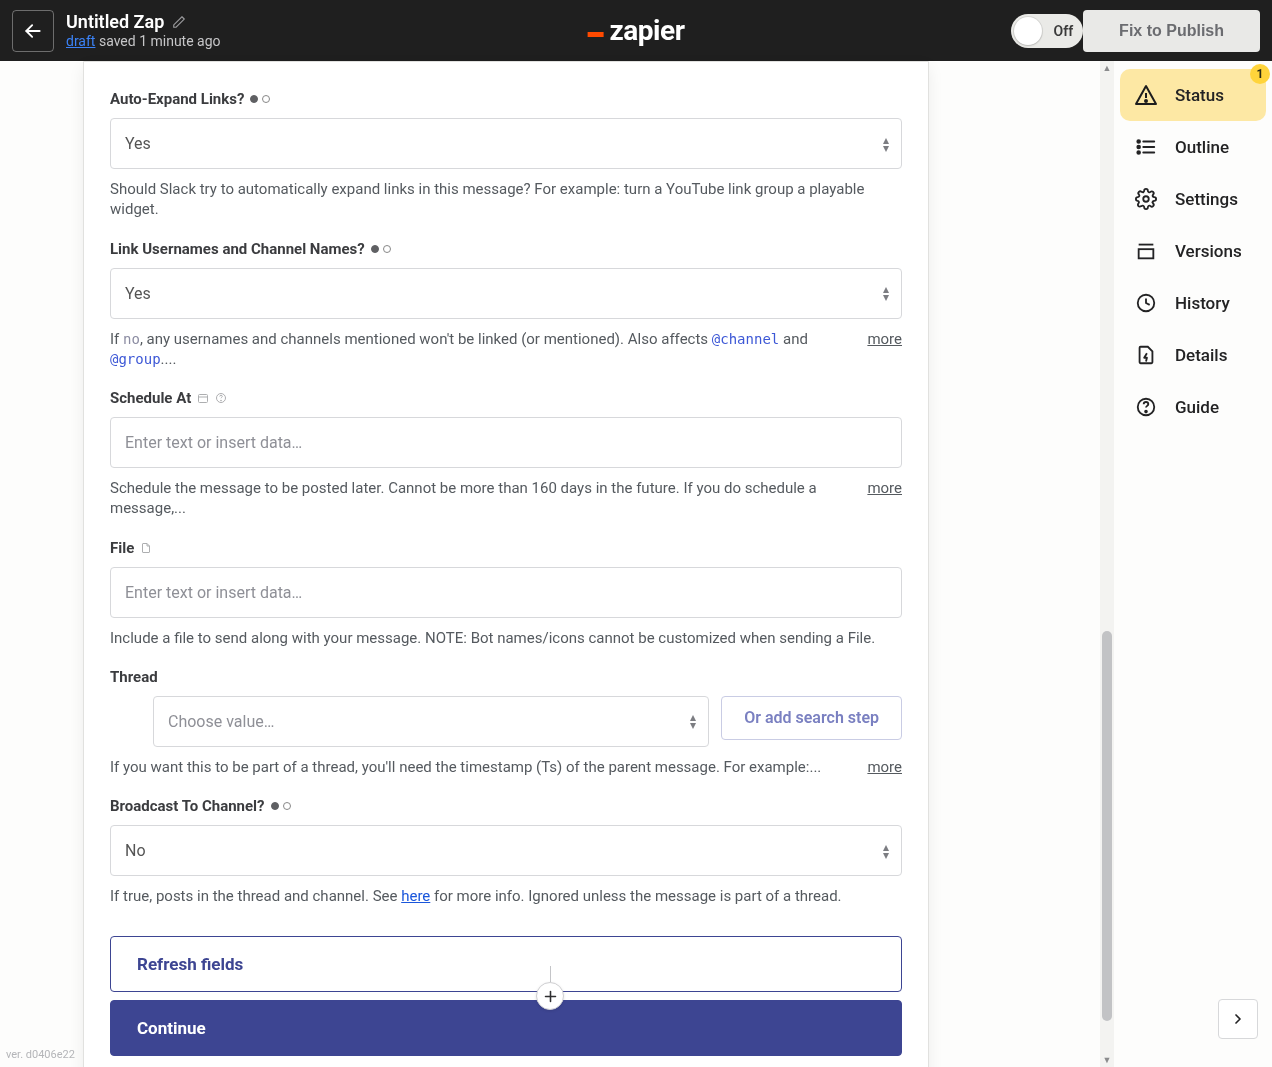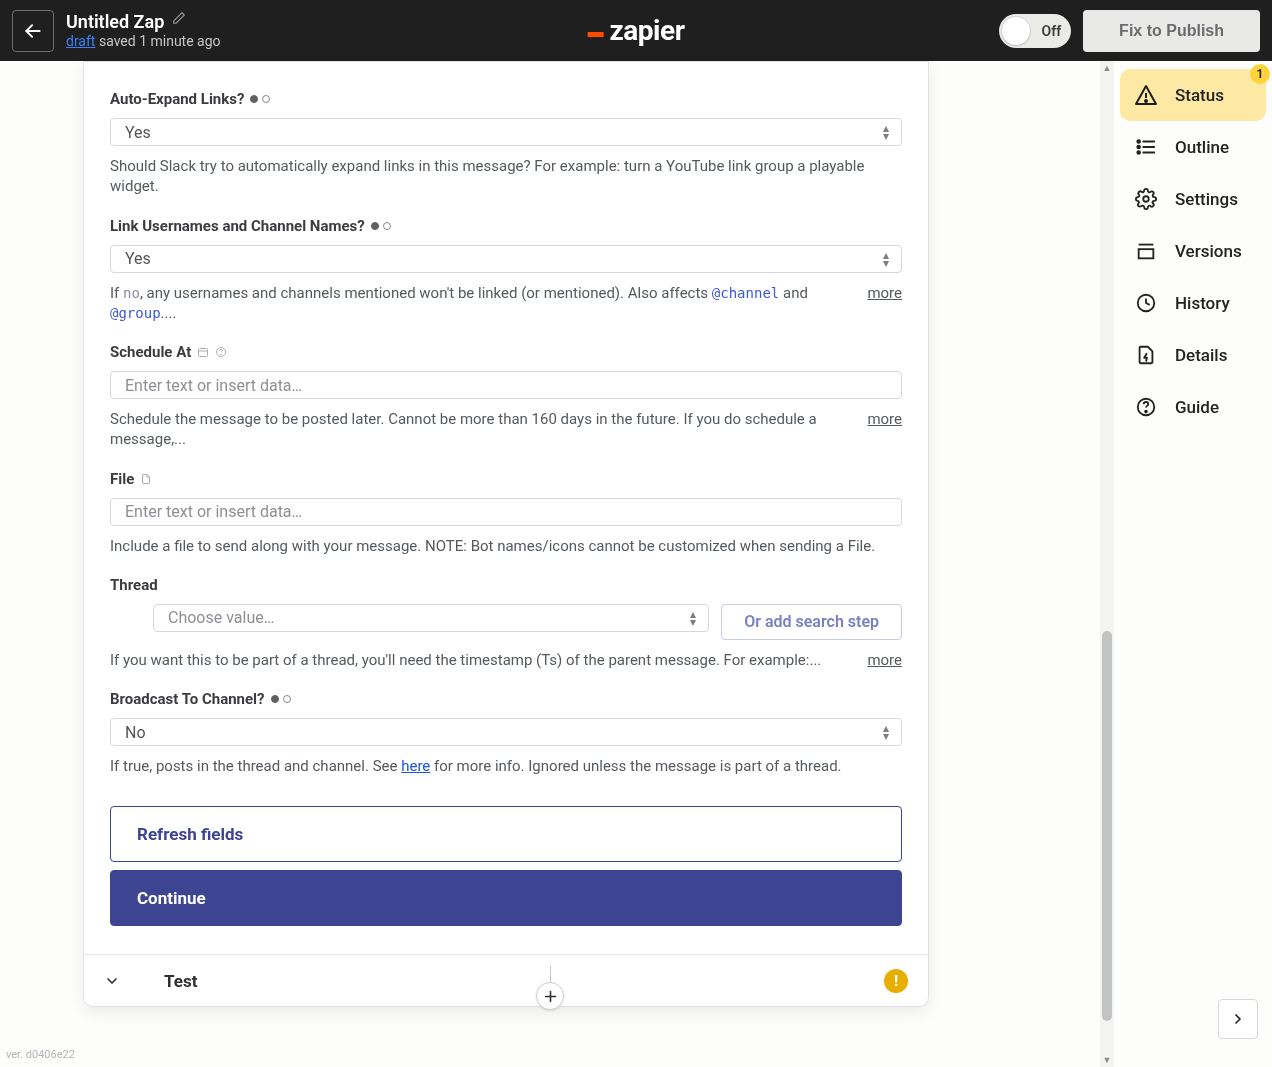--- a/index.html
+++ b/index.html
@@ -15,27 +15,27 @@
     --alert:#e8af02;
   }
   html,body{margin:0;padding:0;font-family:-apple-system,BlinkMacSystemFont,"Segoe UI",Roboto,Helvetica,Arial,sans-serif;background:var(--bg);color:var(--ink);}
   *{box-sizing:border-box;}
 
   
   .header{height:61px;background:#1f1f1f;color:#fff;display:flex;align-items:center;padding:0 12px;position:relative;}
   .back-btn{width:42px;height:42px;border:1px solid rgba(255,255,255,.35);border-radius:4px;display:flex;align-items:center;justify-content:center;cursor:pointer;}
   .back-btn svg{stroke:#fff;}
   .title-block{margin-left:12px;line-height:1.25;}
-  .title-row{display:flex;gap:8px;font-size:18px;font-weight:600;}
+  .title-row{display:flex;align-items:center;gap:8px;font-size:18px;font-weight:600;}
   .edit-icon{opacity:.7;}
   .subtitle{font-size:14px;color:#c6c6c8;}
   .subtitle .draft{color:#3b82f6;text-decoration:underline;}
   .logo{position:absolute;left:50%;transform:translateX(-50%);display:flex;align-items:center;gap:4px;font-size:28px;font-weight:700;letter-spacing:-0.5px;}
   .logo .bar{display:inline-block;width:16px;height:5px;background:var(--orange);margin-right:2px;transform:translateY(4px);}
-  .header-right{margin-left:auto;display:flex;align-items:center;gap:12px;}
+  .header-right{margin-left:auto;display:flex;align-items:center;}
   .toggle{width:72px;height:34px;border-radius:17px;background:#eaeae7;display:flex;align-items:center;padding:3px;position:relative;cursor:pointer;}
   .toggle .knob{width:28px;height:28px;border-radius:50%;background:#fff;box-shadow:0 0 0 1px rgba(0,0,0,.08),0 1px 2px rgba(0,0,0,.15);}
   .toggle .off{position:absolute;right:10px;font-size:14px;font-weight:600;color:#3a3a3a;}
   .publish-btn{height:42px;padding:0 36px;border-radius:4px;background:#e9e9e7;color:#6b6c70;font-size:16px;font-weight:600;border:none;cursor:not-allowed;}
 
   
   .workspace{position:absolute;top:61px;left:0;right:172px;bottom:0;}
   .scrolltrack{position:absolute;top:61px;right:158px;width:14px;bottom:0;background:#f3f3f1;}
   .scrollthumb{position:absolute;left:2px;right:2px;top:570px;height:390px;background:#c2c3c5;border-radius:5px;}
   .scrollarrow{position:absolute;left:0;right:0;height:14px;display:flex;align-items:center;justify-content:center;font-size:9px;color:#8a8b8d;}
@@ -46,33 +46,33 @@
   .card{position:absolute;left:83px;width:846px;top:0;background:var(--panel);border:1px solid #e1e1df;border-radius:0 0 10px 10px;box-shadow:0 6px 16px rgba(0,0,0,.07);}
   .card-body{padding:8px 26px 28px 26px;}
 
   .field{margin-top:18px;}
   .field:first-child{margin-top:18px;}
   .field-label{font-size:15px;font-weight:700;color:#3b3c3f;display:flex;align-items:center;gap:6px;margin-top:20px;}
   .field-label .pips{display:inline-flex;gap:4px;}
   .pip{width:8px;height:8px;border-radius:50%;border:1.5px solid #888;display:inline-block;}
   .pip.filled{background:#5f6063;border-color:#5f6063;}
   .mini-icon{width:12px;height:12px;opacity:.55;}
-  .input{margin-top:10px;border:1px solid var(--border);border-radius:4px;height:28px;display:flex;align-items:center;padding:0 14px;color:#555;background:#fff;position:relative;}
+  .input{margin-top:10px;border:1px solid var(--border);border-radius:4px;height:51px;display:flex;align-items:center;padding:0 14px;color:#555;background:#fff;position:relative;}
   .input.placeholder{color:#8f9097;}
   .input .updown{position:absolute;right:12px;top:50%;transform:translateY(-50%);color:#7c7d82;font-size:12px;line-height:8px;display:flex;flex-direction:column;gap:1px;}
   .helper{margin-top:10px;font-size:15px;color:#555a5f;line-height:1.35;display:flex;align-items:flex-start;}
   .helper .text{flex:1;}
   .helper .more{text-decoration:underline;color:#555a5f;margin-left:12px;white-space:nowrap;cursor:pointer;}
   .helper code{font-family:ui-monospace,Menlo,Consolas,monospace;color:#3d58d6;font-size:14px;}
   .code-muted{font-family:ui-monospace,Menlo,Consolas,monospace;color:#8b8ca2;font-size:14px;}
   .helper a{color:#1a56db;text-decoration:underline;}
 
   .thread-row{display:flex;gap:12px;margin-top:10px;padding-left:43px;}
   .thread-row .input{flex:1;margin-top:0;}
-  .search-step{border:1px solid #c9cce4;color:#7a80c1;font-weight:600;background:#fff;border-radius:4px;padding:0 22px;height:36px;display:flex;align-items:center;cursor:pointer;font-size:16px;}
+  .search-step{border:1px solid #c9cce4;color:#7a80c1;font-weight:600;background:#fff;border-radius:4px;padding:0 22px;height:44px;display:flex;align-items:center;cursor:pointer;font-size:16px;}
 
   .btn-row{display:flex;gap:8px;margin-top:30px;flex-direction:column;}
   .btn{height:56px;padding:0 26px;border-radius:4px;font-size:17px;font-weight:700;cursor:pointer;display:flex;align-items:center;}
   .btn.outline{background:#fff;border:1px solid var(--primary);color:var(--primary);}
   .btn.primary{background:var(--primary);border:1px solid var(--primary);color:#fff;}
 
   .test-row{border-top:1px solid #e6e6e4;height:52px;display:flex;align-items:center;padding:0 20px;cursor:pointer;gap:34px;}
   .test-row .chev{margin-right:10px;}
   .test-row .label{font-size:17px;font-weight:700;color:#2e2f31;}
   .test-row .warn{margin-left:auto;width:24px;height:24px;border-radius:50%;background:var(--alert);color:#fff;display:flex;align-items:center;justify-content:center;font-weight:800;font-size:15px;}

